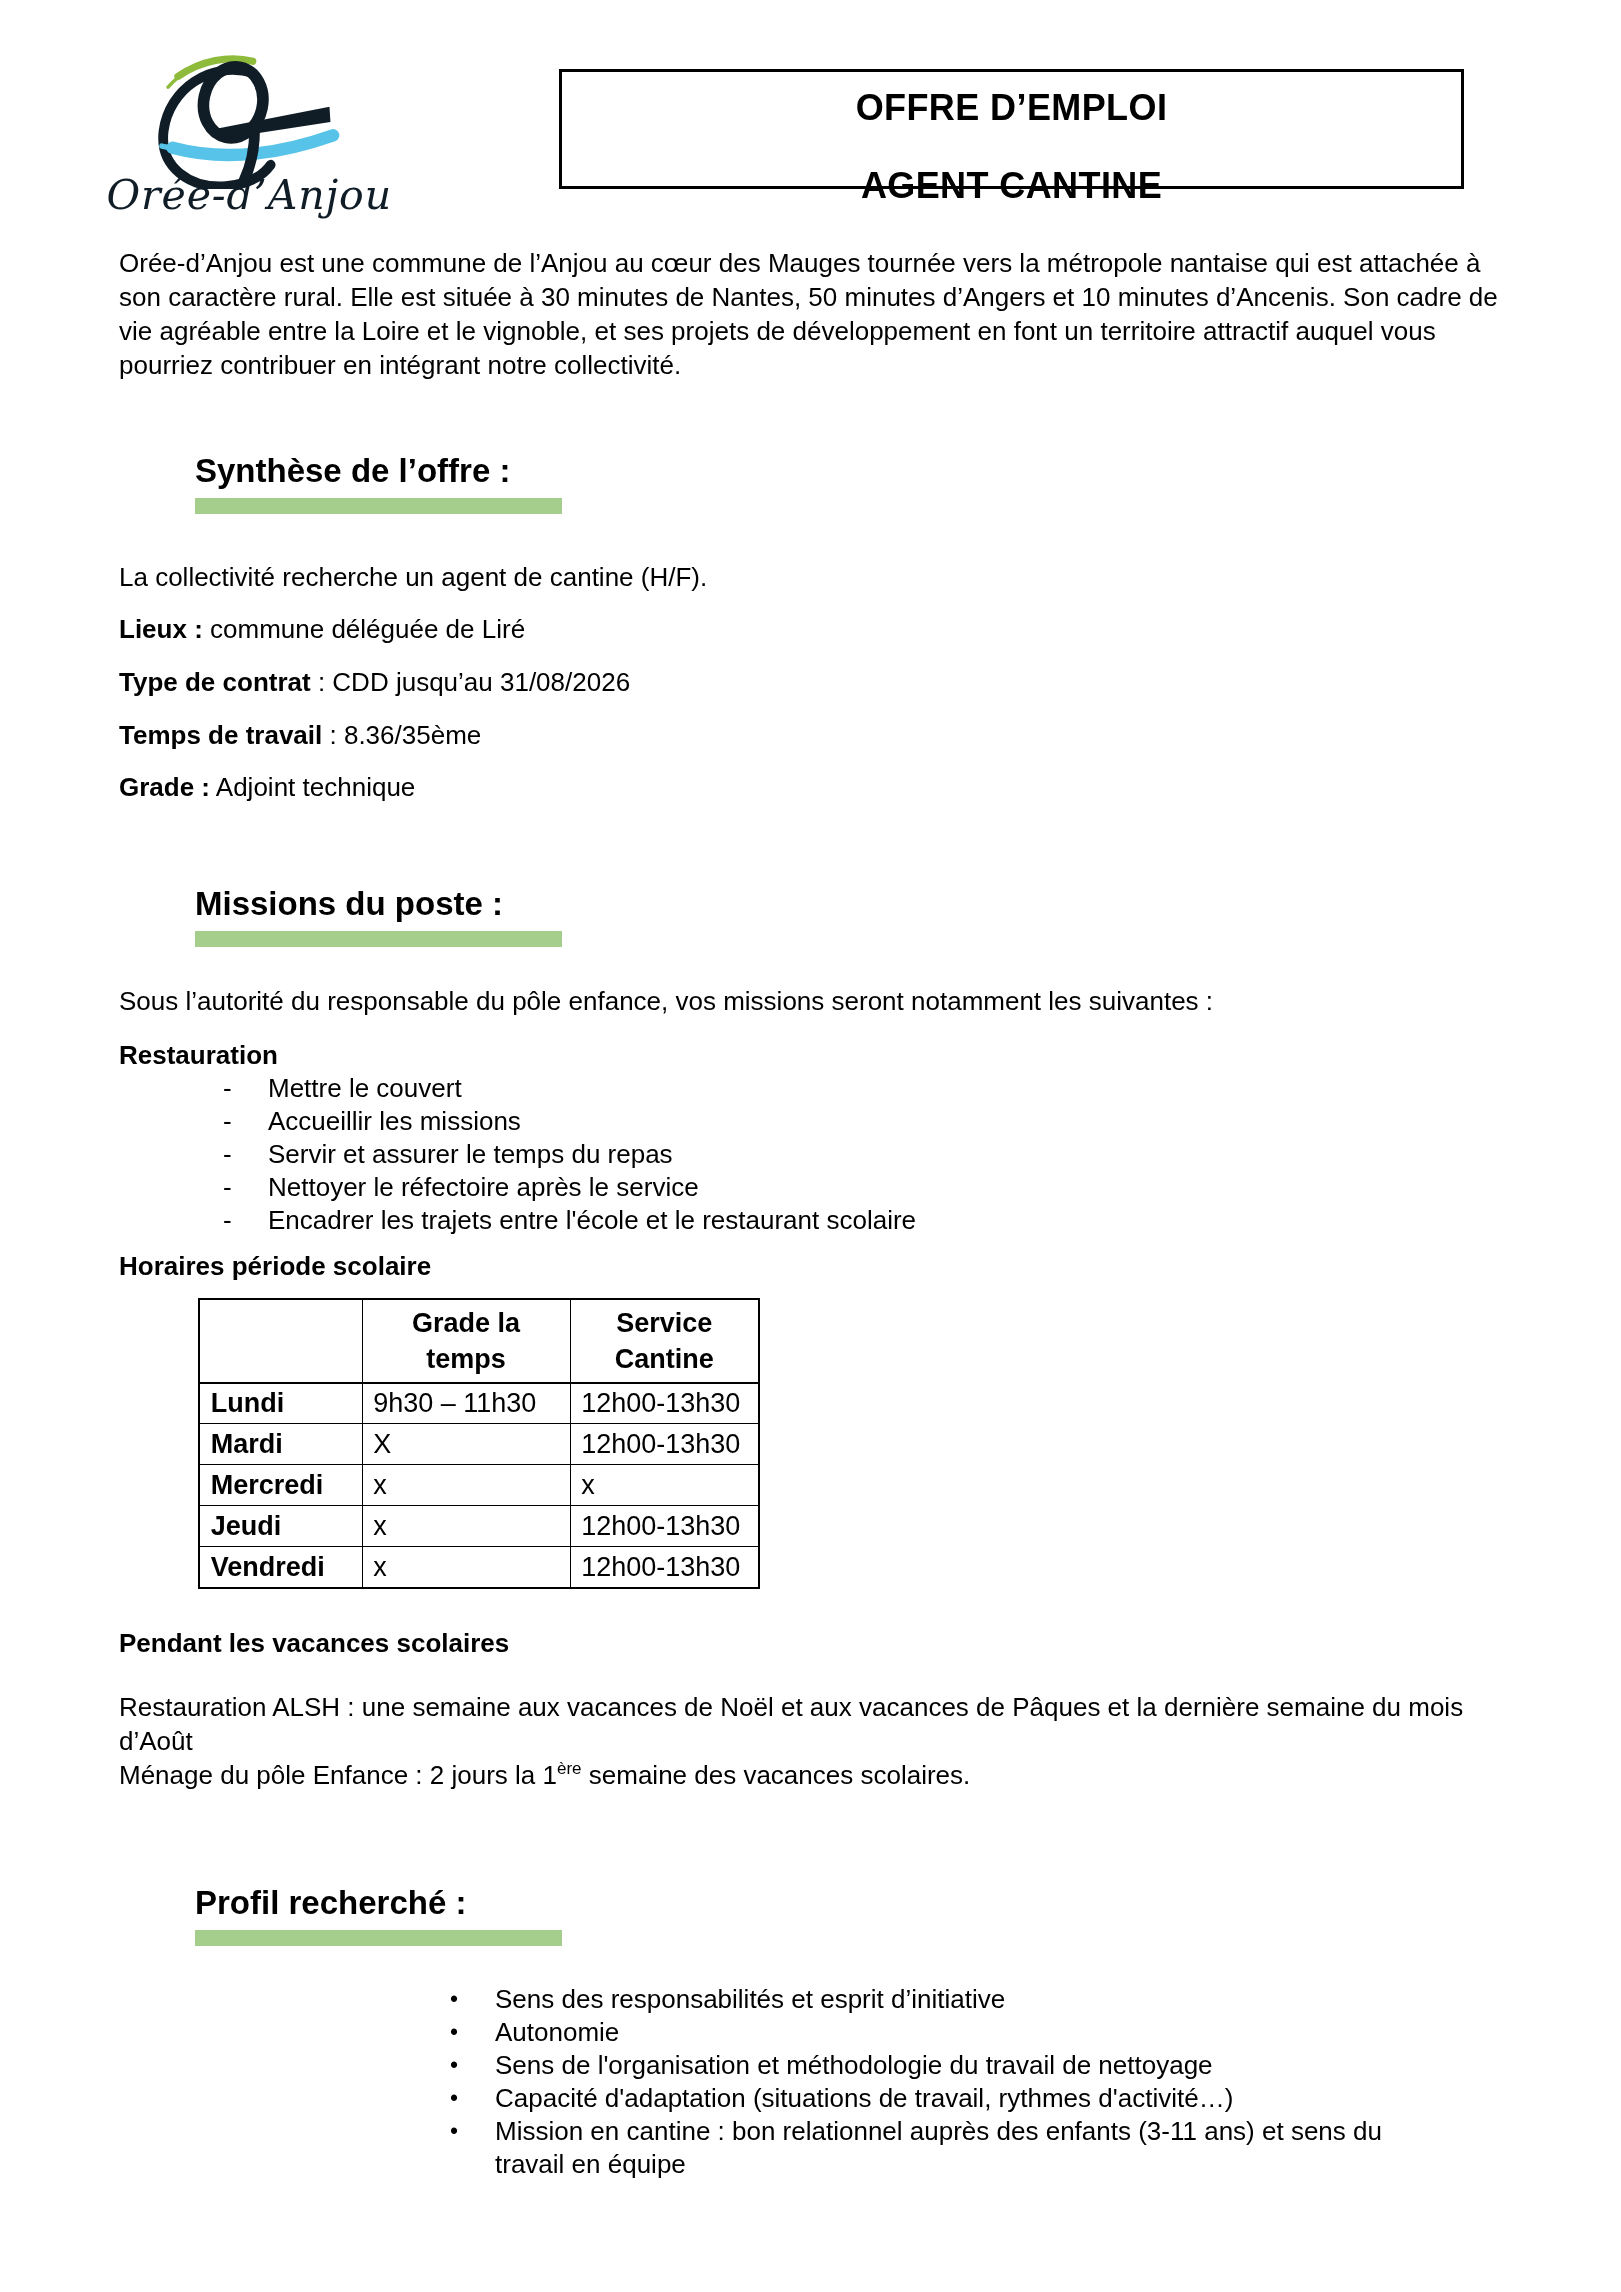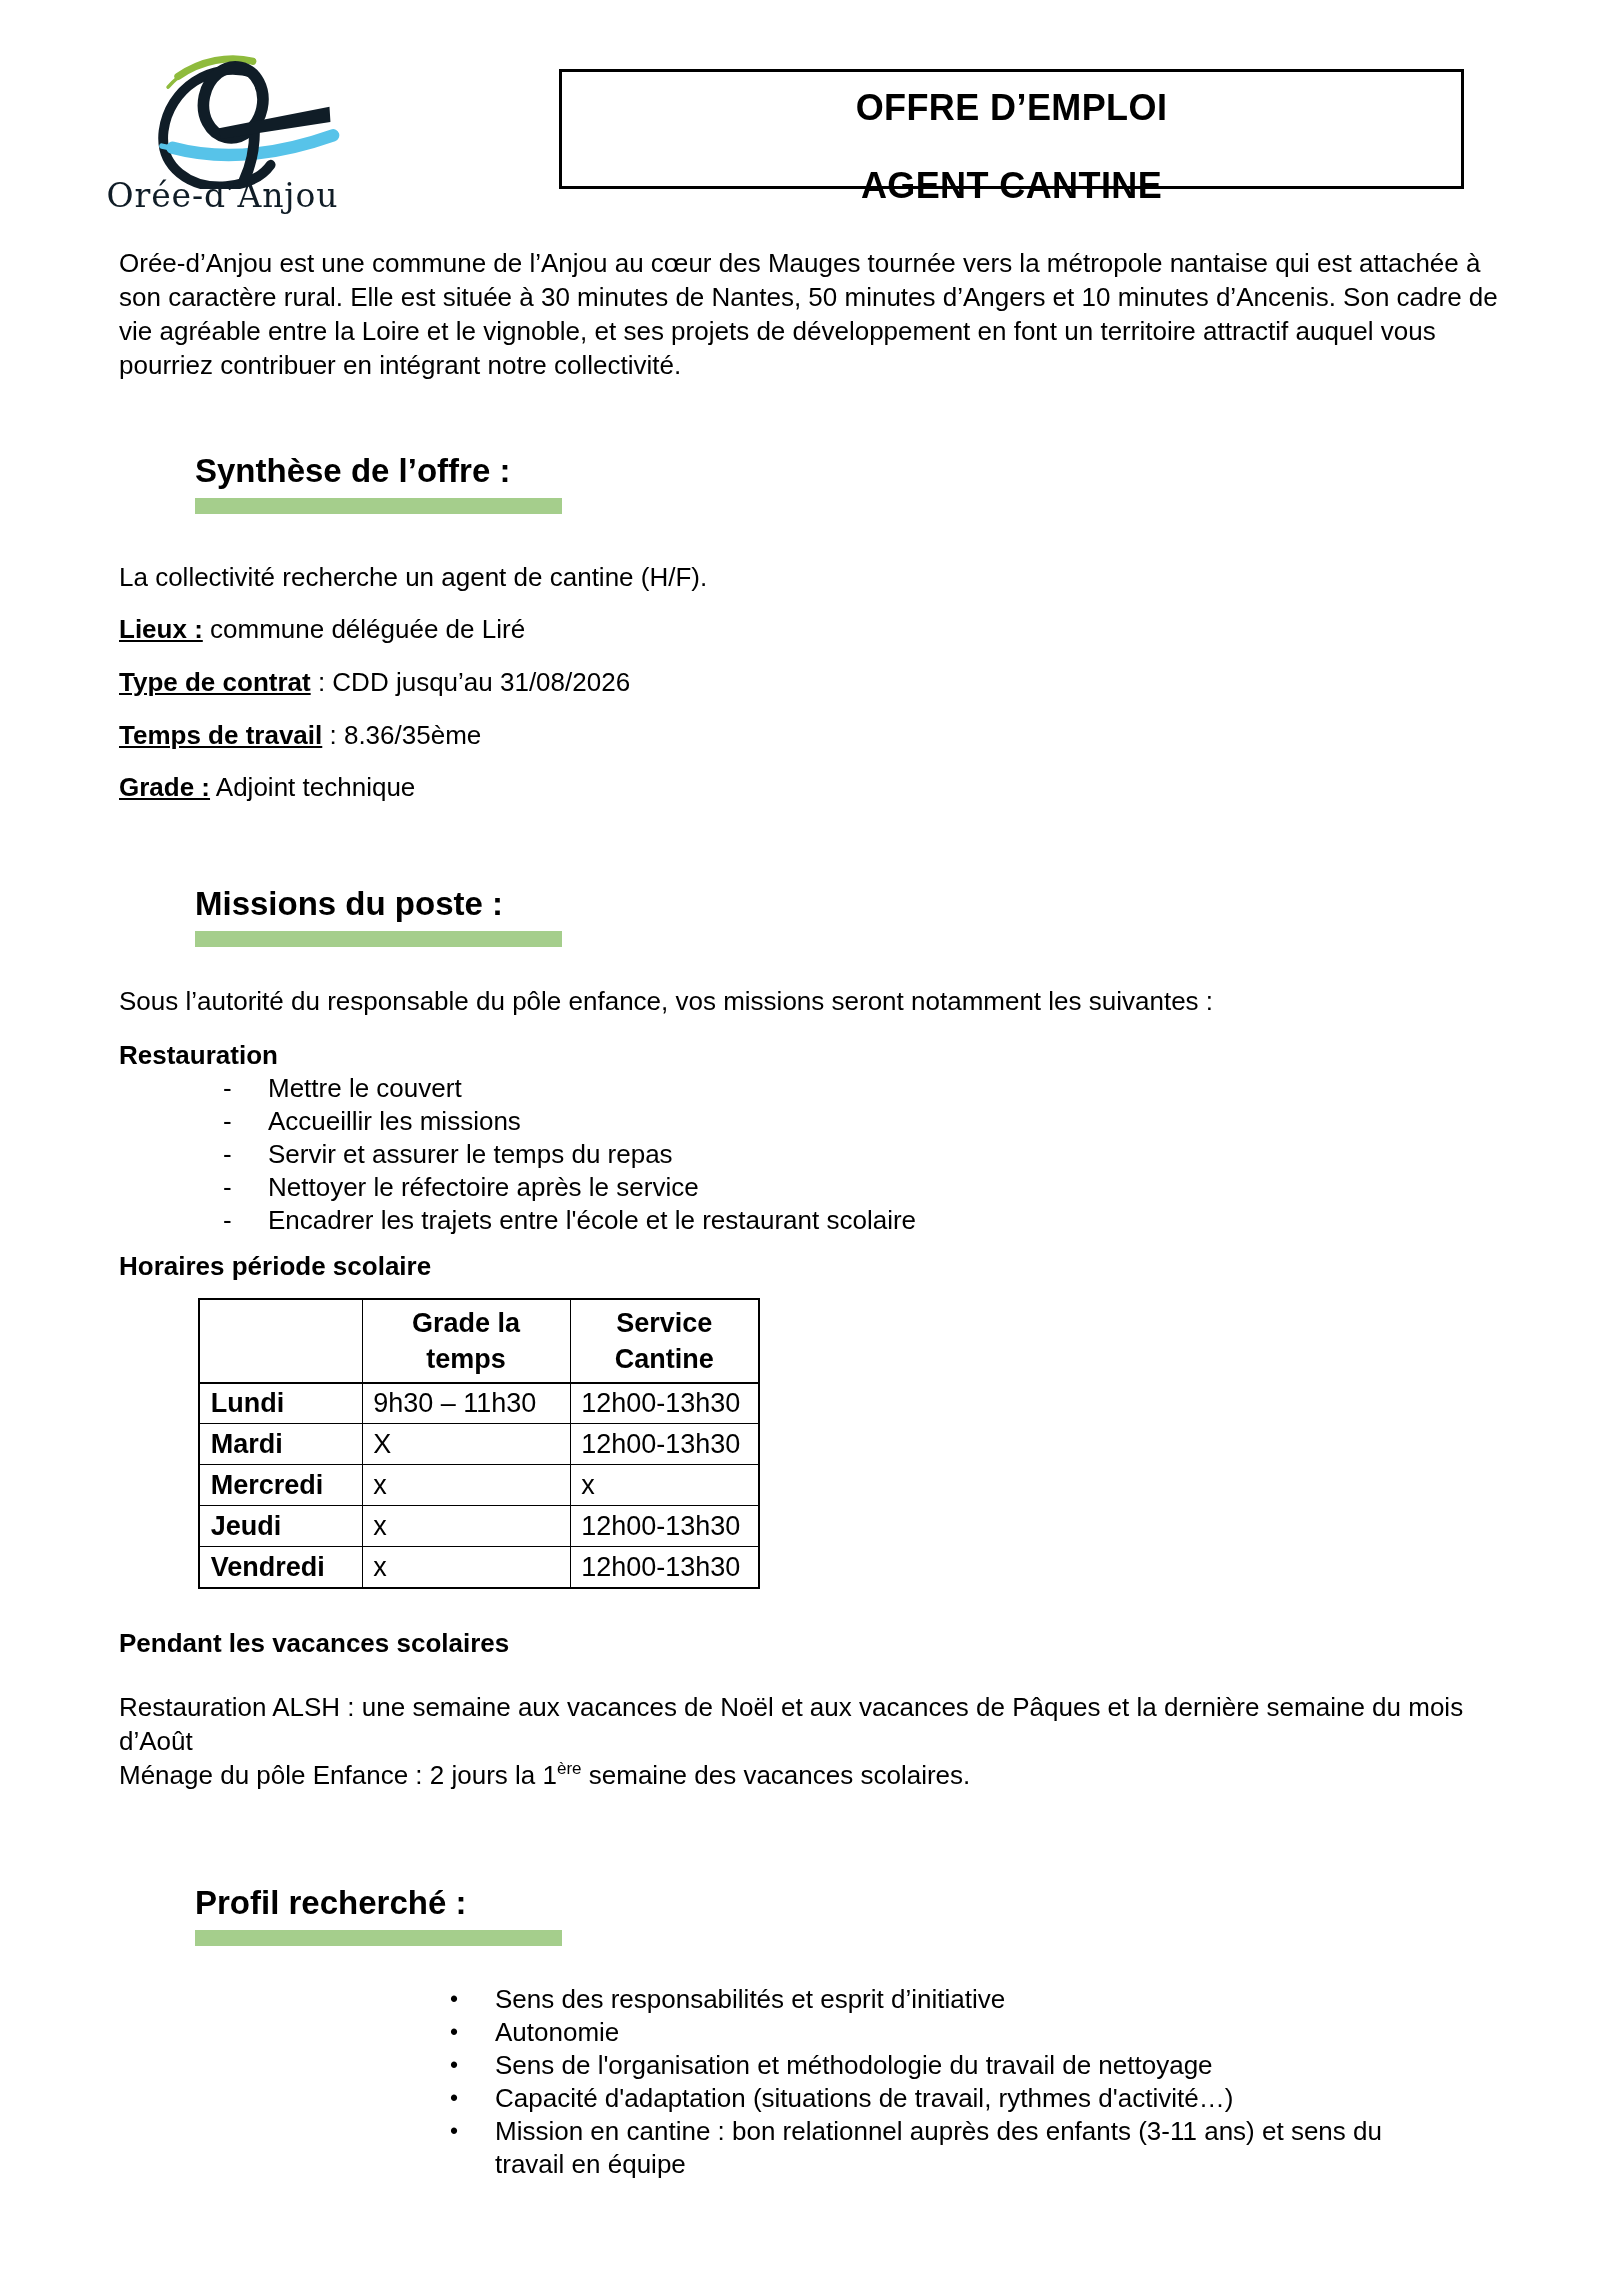--- a/index.html
+++ b/index.html
@@ -23,21 +23,22 @@
     min-height:2293px;
     padding:46px 116px 53px 119px;
     position:relative;
   }
   
   .header{display:flex;align-items:flex-start;}
   .logo-block{width:267px;flex:0 0 auto;}
   .logo-mark{display:block;}
   .logo-wordmark{
     font-family:"DejaVu Serif", serif;
-    font-size:33px;
+    font-style:italic;
+    font-size:41px;
     line-height:37px;
     color:var(--logo-ink);
     margin-top:-12.5px;
     margin-left:-12.5px;
     letter-spacing:0.9px;
     white-space:nowrap;
   }
   .title-box{
     margin-left:173px;
     margin-top:23px;
@@ -73,21 +74,21 @@
     height:16px;
     background:var(--accent);
   }
   .sec-synthese{margin-top:71px;}
   .sec-missions{margin-top:82px;}
   .sec-profil{margin-top:93px;}
   
   .synthese-body{margin-top:46px;}
   .field-line{margin-top:18.7px;}
   .field-line:first-child{margin-top:0;}
-  .bold{font-weight:bold;text-decoration:underline;}
+  .bold{font-weight:bold;}
   
   .missions-intro{margin-top:37px;}
   .sub-heading{margin-top:19.6px;font-weight:bold;}
   .dash-list{list-style:none;}
   .dash-list li{
     display:flex;
     line-height:33px;
     padding-left:104px;
   }
   .dash-marker{width:45px;flex:0 0 auto;}

